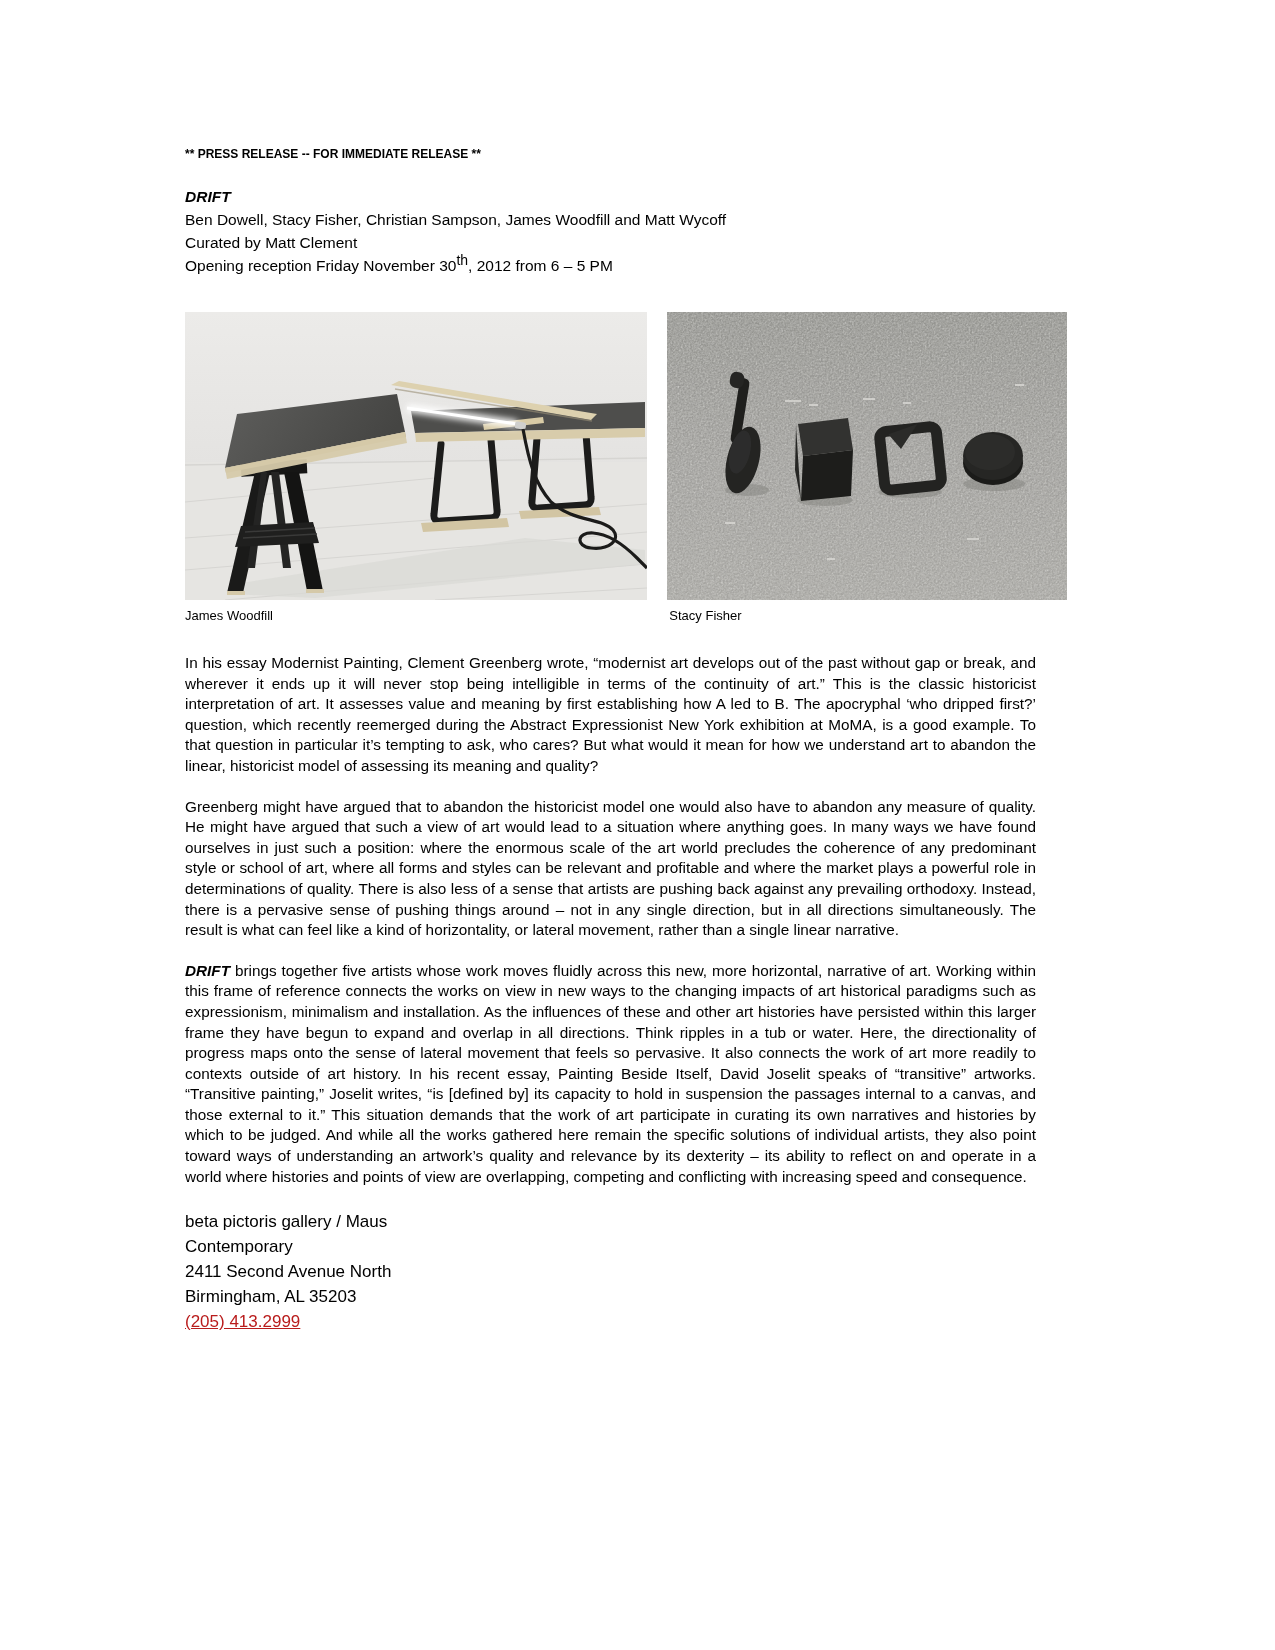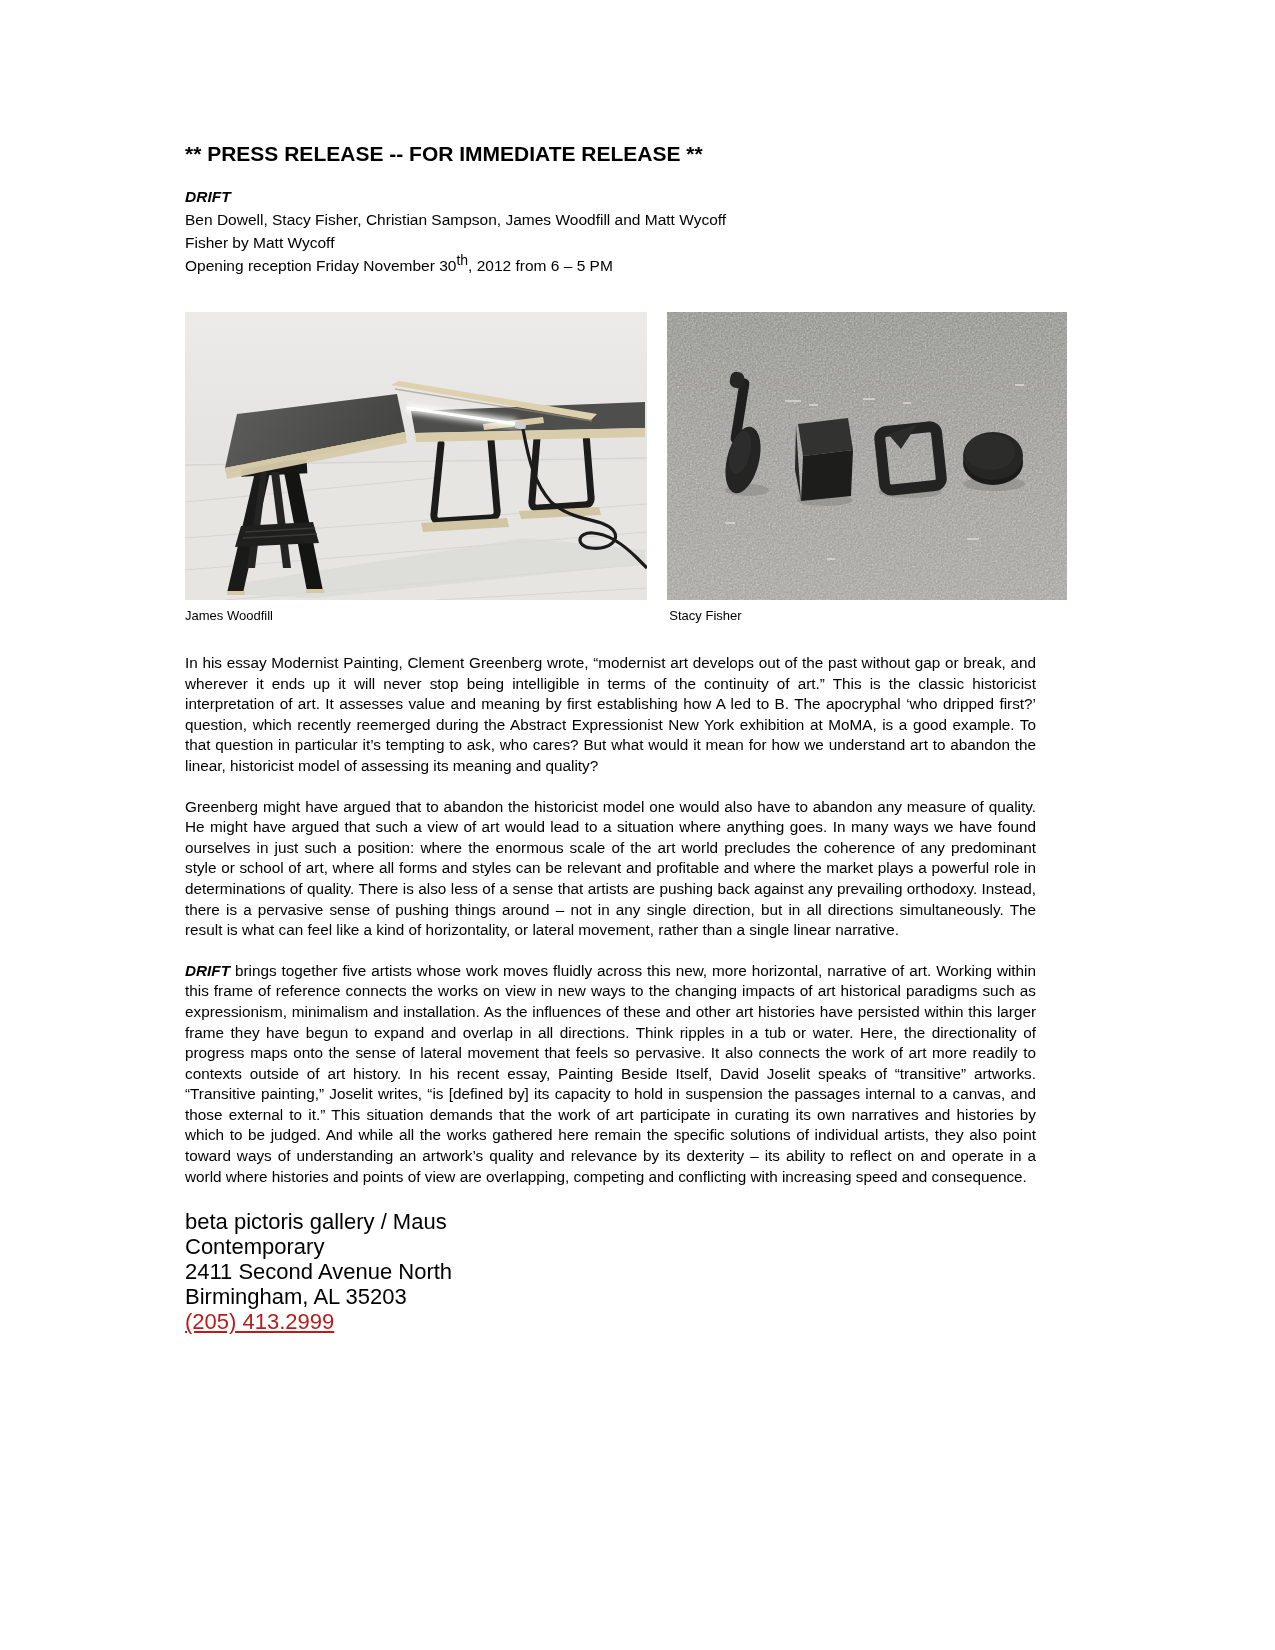--- a/index.html
+++ b/index.html
@@ -1,51 +1,51 @@
 <!DOCTYPE html>
 <html><head>
 <meta charset="utf-8">
 <style>
   html,body{margin:0;padding:0;background:#ffffff;}
   .page{position:relative;width:1275px;height:1650px;background:#ffffff;overflow:hidden;
         font-family:"Liberation Sans", sans-serif;color:#000;}
   .content{position:absolute;left:185px;top:143px;width:851px;}
-  .press-line{font-size:21px;font-weight:bold;line-height:22px;margin:0 0 20px 0;}
+  .press-line{font-size:12px;font-weight:bold;line-height:22px;margin:0 0 20px 0;}
   .info-block{margin:0 0 0 0;}
   .info-line{font-size:15.5px;line-height:23px;}
   .show-title{font-weight:bold;font-style:italic;}
   sup.th{font-size:14px;vertical-align:super;line-height:0;}
   .images-row{display:flex;gap:20px;width:882px;margin-top:35px;}
   .img-box{display:block;}
   .captions-row{display:flex;gap:25px;width:882px;margin-top:7px;}
   .caption{font-size:13px;line-height:17px;}
   .cap-left{width:462px;}
   .cap-right{width:400px;}
   .body-text{margin-top:29px;}
   .body-text p{font-size:15.3px;line-height:20.6px;text-align:justify;margin:0 0 20px 0;}
   .p3-lead{font-weight:bold;font-style:italic;}
   .footer-row{display:flex;margin-top:22px;align-items:flex-start;}
-  .addr-col{width:310px;font-size:22px;line-height:25px;}
+  .addr-col{width:310px;font-size:17px;line-height:25px;}
   .addr-col a{text-decoration:underline;}
   .logo-wrap{margin-left:auto;width:378px;margin-top:4px;}
   .logo-serif{font-family:"Liberation Serif", serif;font-weight:400;fill:#0b0b0b;}
   .logo-sans{font-family:"Liberation Sans", sans-serif;font-weight:700;fill:#111;}
 </style>
 </head>
 <body>
 
 <div class="page">
   <div class="content">
 
     <div class="press-line">** PRESS RELEASE -- FOR IMMEDIATE RELEASE **</div>
 
     <div class="info-block">
       <div class="info-line show-title">DRIFT</div>
       <div class="info-line">Ben Dowell, Stacy Fisher, Christian Sampson, James Woodfill and Matt Wycoff</div>
-      <div class="info-line">Fisher by Matt Wycoff</div>
+      <div class="info-line">Curated by Matt Clement</div>
       <div class="info-line"><span>Opening reception Friday November 30</span><sup class="th">th</sup><span>, 2012 from 6 – 5 PM</span></div>
     </div>
 
     <div class="images-row">
 
       <svg class="img-box" width="462" height="288" viewBox="0 0 462 288">
         <defs>
           <linearGradient id="wallG" x1="0" y1="0" x2="0" y2="1">
             <stop offset="0" stop-color="#ecebe9"></stop>
               <stop offset="1" stop-color="#e4e3e1"></stop>

